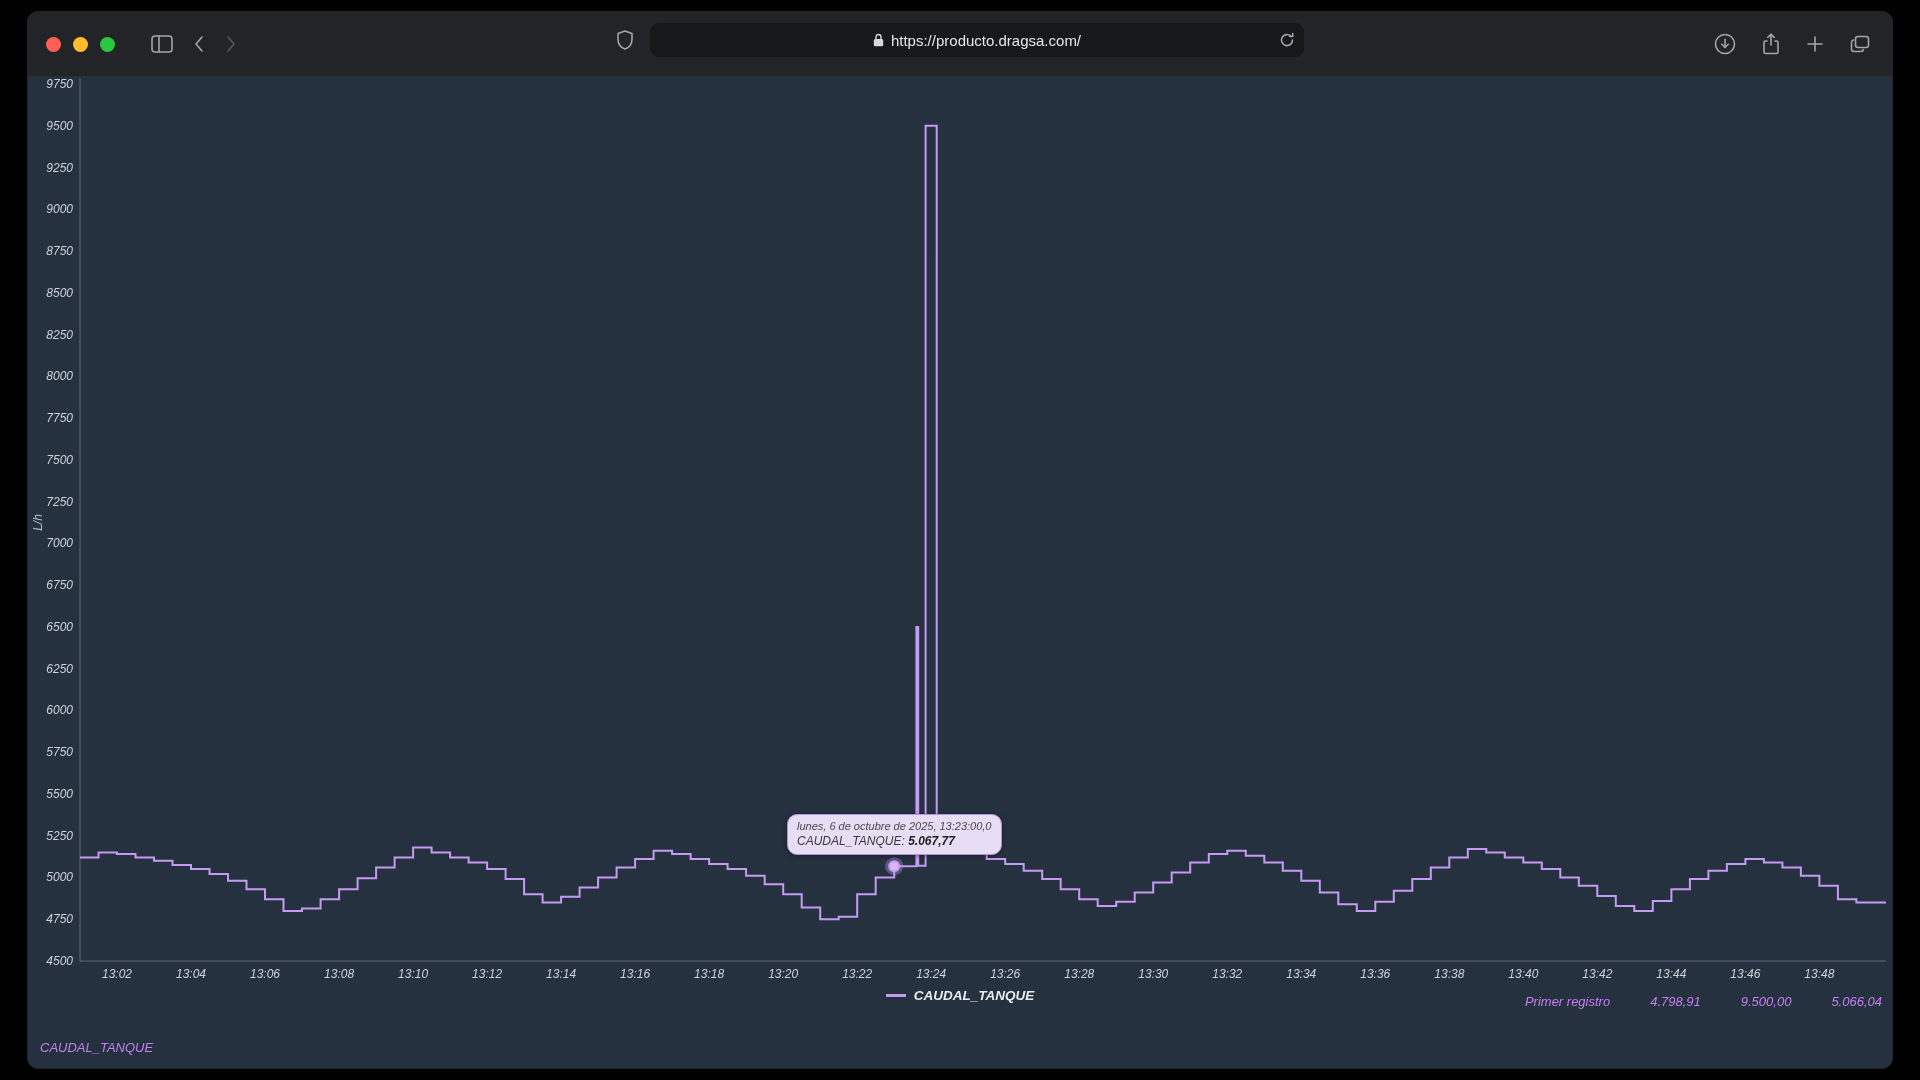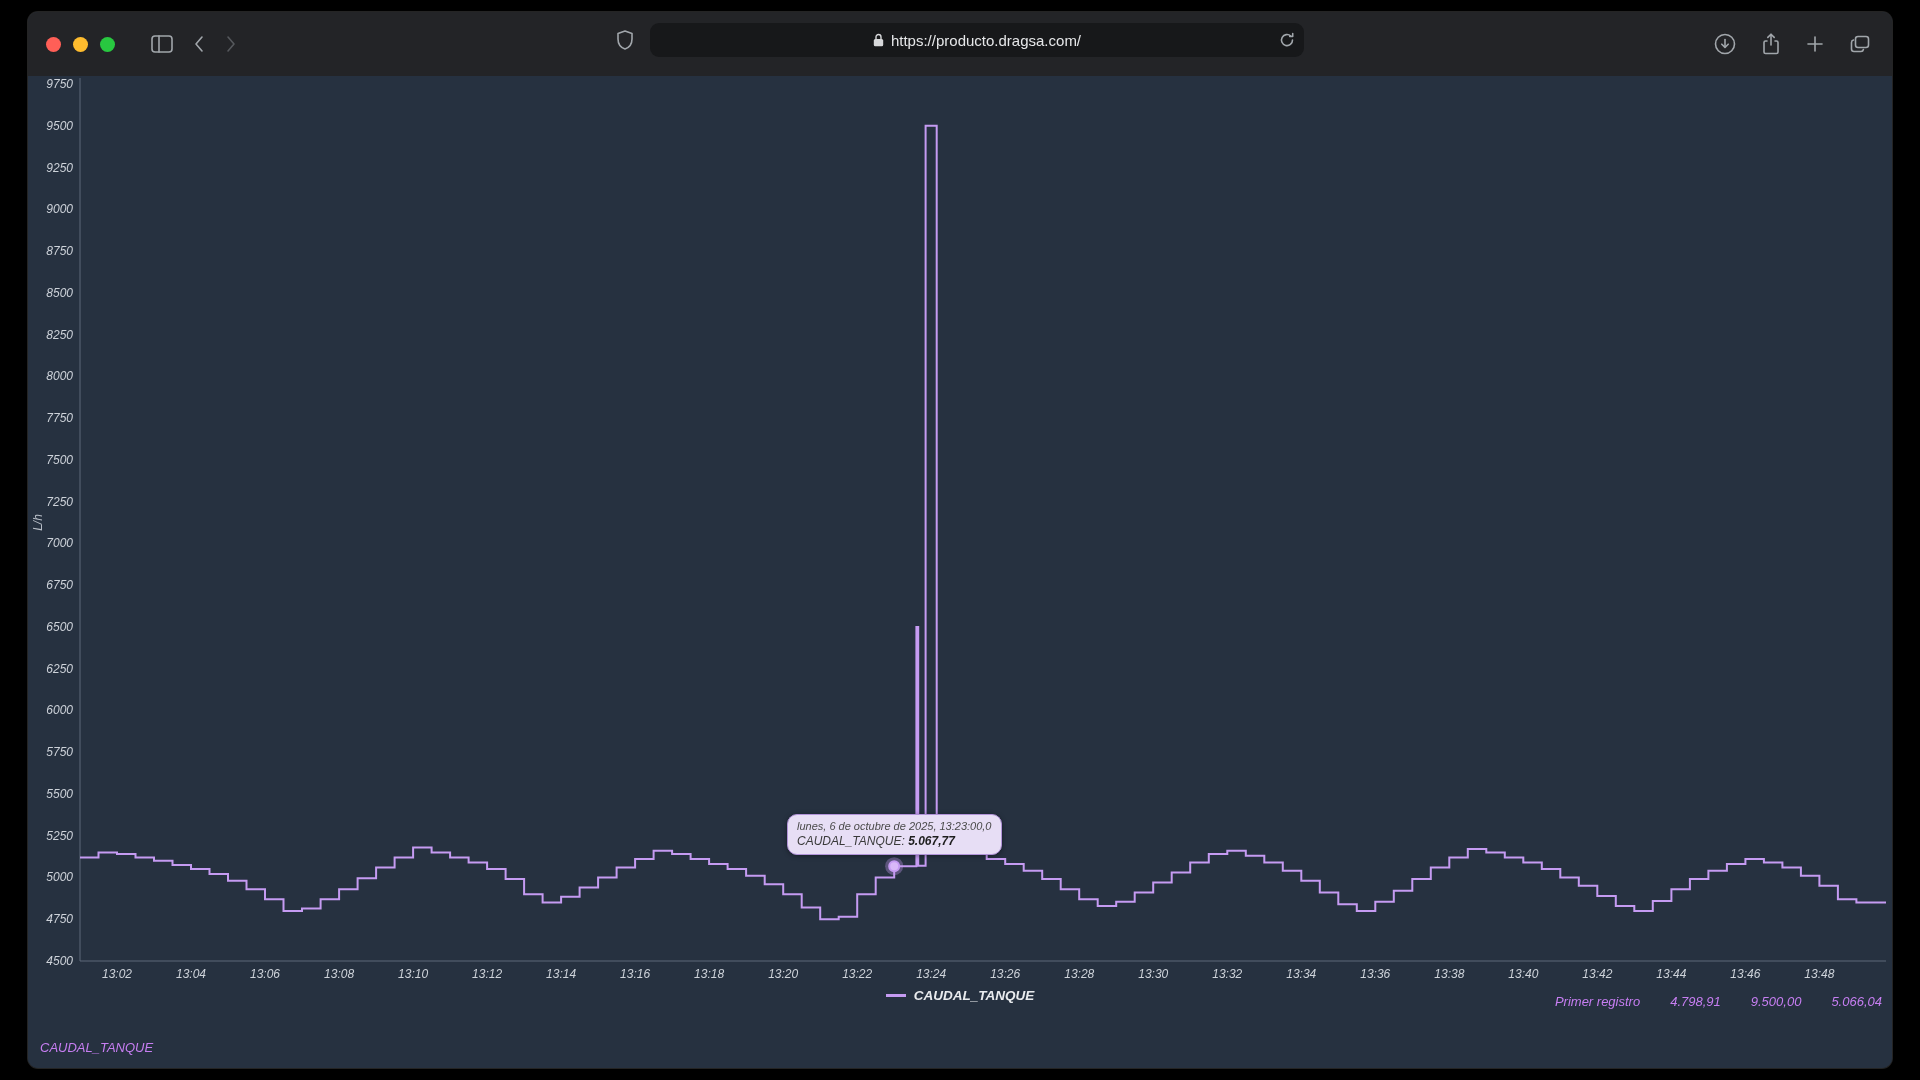--- a/index.html
+++ b/index.html
@@ -46,21 +46,21 @@
   .tooltip .l1{font-size:11px;color:#4a4a4a;margin-bottom:2px;}
   .tooltip .l2{font-size:12px;color:#3a3a3a;}
   .tooltip .val{font-weight:bold;color:#1e1e1e;}
   .legend{
     position:absolute;left:0;right:0;top:912px;display:flex;justify-content:center;
     align-items:center;gap:8px;color:#e9ebee;font-weight:bold;font-size:13.5px;cursor:pointer;
   }
   .legend .swatch{width:20px;height:2.5px;background:var(--accent-line);display:inline-block;}
   .varlabel{position:absolute;left:12px;top:946px;font-size:13px;font-weight:bold;color:#84cc16;margin-top:46px;}
   .varname{position:absolute;left:12px;top:964px;font-size:13px;color:var(--accent-text);cursor:pointer;}
-  .stats{position:absolute;right:10px;top:918px;display:flex;gap:30px;font-size:13px;color:var(--accent-text);}
+  .stats{position:absolute;right:10px;top:918px;display:flex;gap:40px;font-size:13px;color:var(--accent-text);}
 </style>
 </head>
 <body style="--accent-line: #c59bf2; --accent-text: #c77ef2;">
 
 <div class="window">
 
   <div class="toolbar">
     <div class="tb-left">
       <div class="lights">
         <span class="light red"></span>

